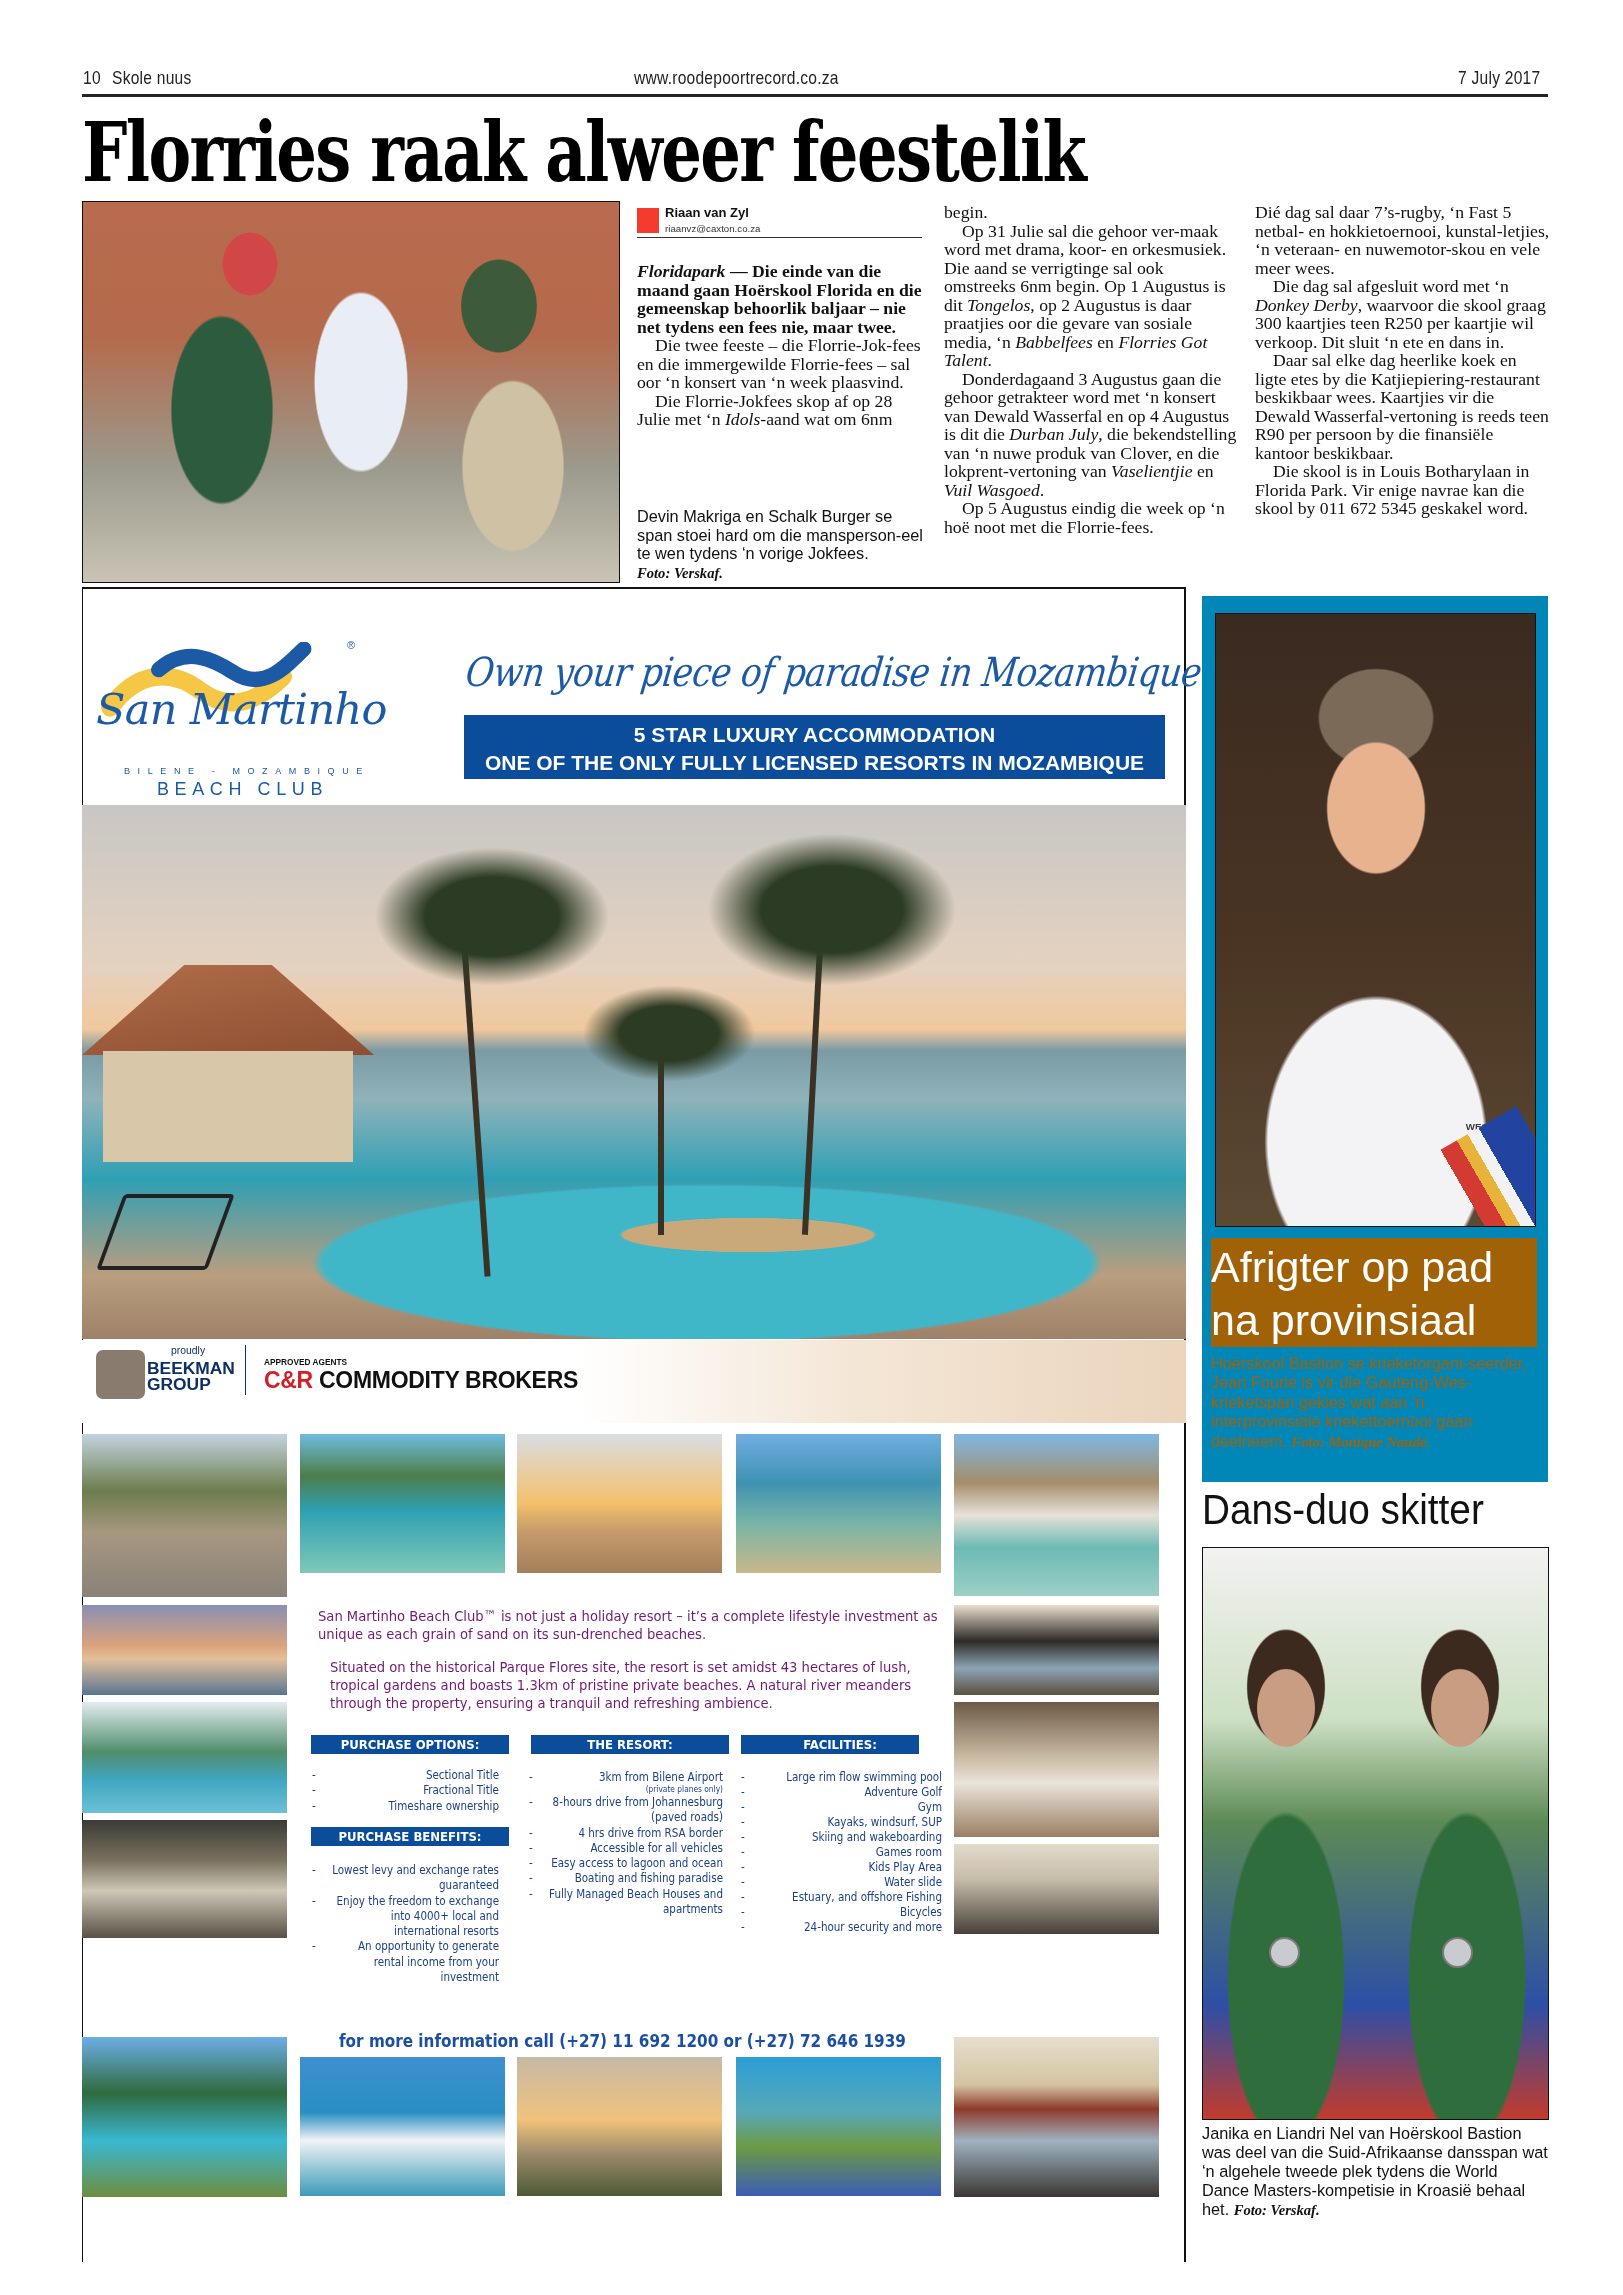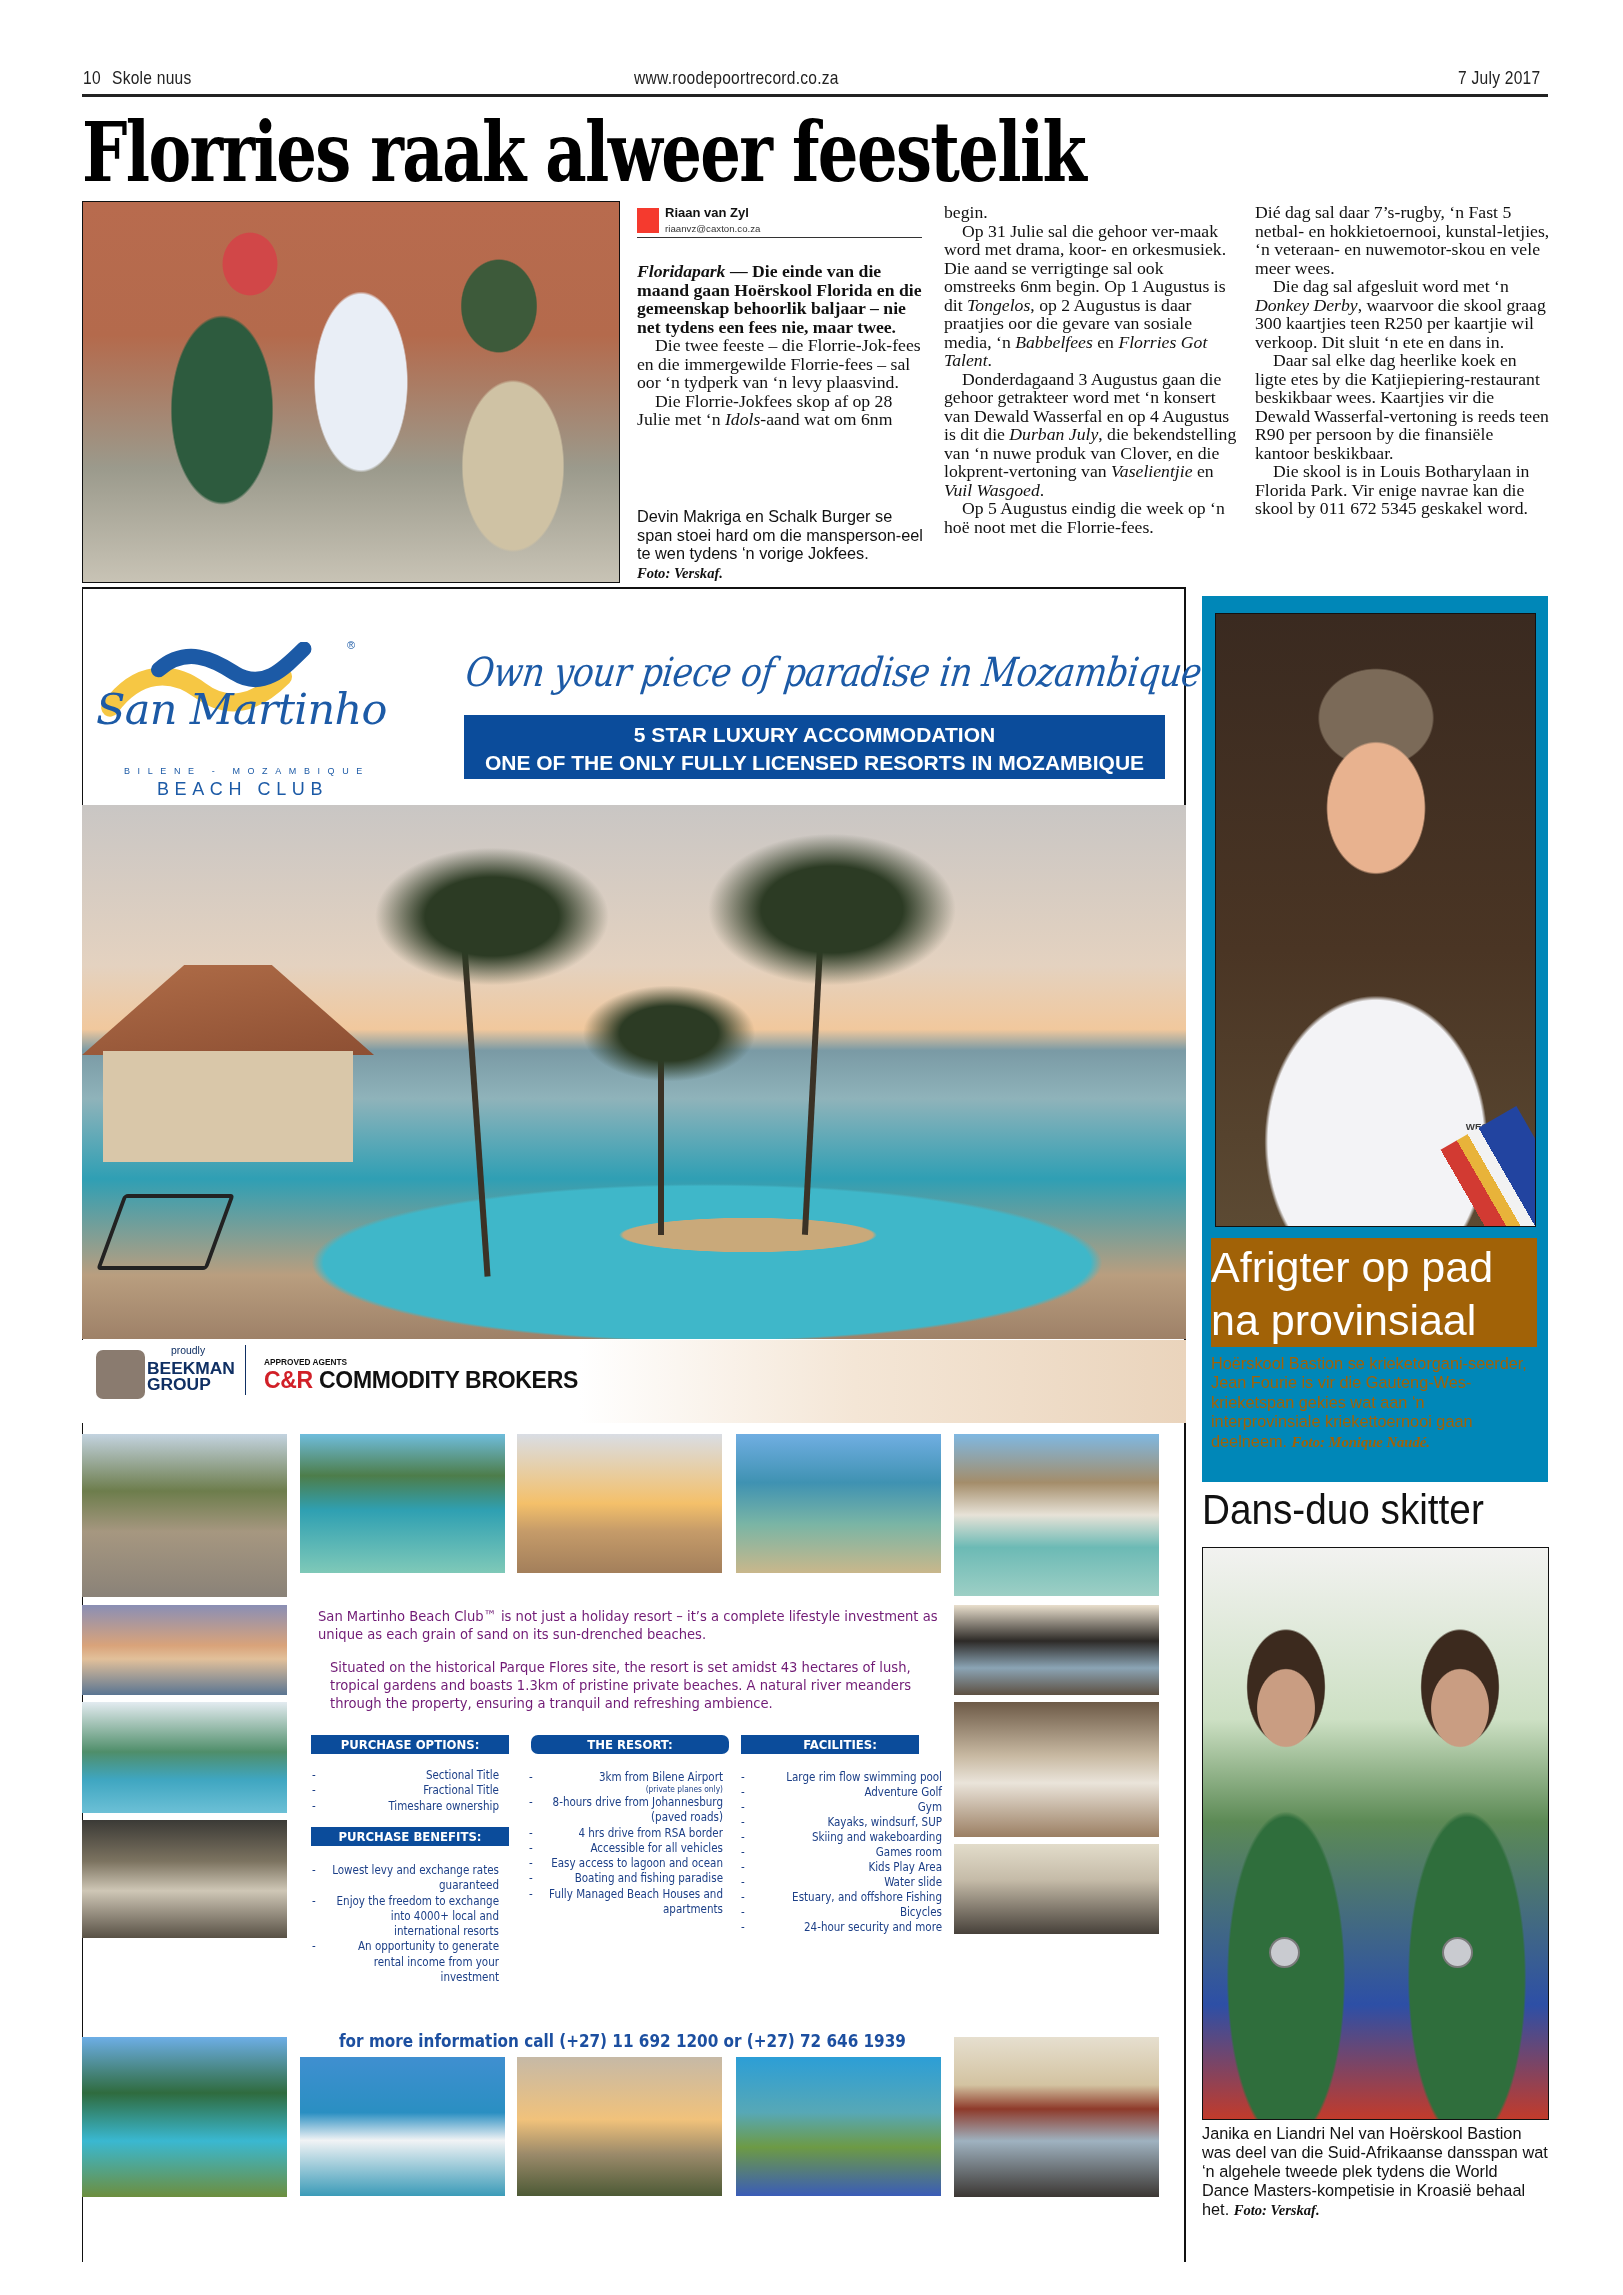--- a/index.html
+++ b/index.html
@@ -120,21 +120,21 @@
 
 <div class="photo ph-tug"></div>
 
 <div class="abs byline-box"></div>
 <div class="abs byline-name">Riaan van Zyl</div>
 <div class="abs byline-email">riaanvz@caxton.co.za</div>
 <div class="abs byline-rule"></div>
 
 <div class="col" style="left:637px; top:262px; width:290px;">
   <p class="lead"><i>Floridapark</i><span> — Die einde van die maand gaan Hoërskool Florida en die gemeenskap behoorlik baljaar – nie net tydens een fees nie, maar twee.</span></p>
-  <p class="ind">Die twee feeste – die Florrie-Jok-fees en die immergewilde Florrie-fees – sal oor ‘n tydperk van ‘n levy plaasvind.</p>
+  <p class="ind">Die twee feeste – die Florrie-Jok-fees en die immergewilde Florrie-fees – sal oor ‘n konsert van ‘n week plaasvind.</p>
   <p class="ind"><span>Die Florrie-Jokfees skop af op 28 Julie met ‘n </span><i>Idols</i><span>-aand wat om 6nm</span></p>
 </div>
 
 <div class="col caption-sans" style="left:637px; top:507px; width:290px;">
   <span>Devin Makriga en Schalk Burger se span stoei hard om die mansperson-eel te wen tydens ‘n vorige Jokfees.</span><br>
   <span class="foto" style="font-size:14.6px;">Foto: Verskaf.</span>
 </div>
 
 <div class="col" style="left:944px; top:203px; width:295px;">
   <p>begin.</p>
@@ -214,21 +214,21 @@
 <div class="photo thumb" style="left:300px; top:2057px; height:139px; background:linear-gradient(180deg,#3f8fd0 0%, #2a8fc2 40%, #f1f3f5 60%, #3b9bb8 100%);"></div>
 <div class="photo thumb" style="left:517px; top:2057px; height:139px; background:linear-gradient(180deg,#c6b9a6 0%, #f1c27b 45%, #9b8a6a 70%, #4d5a36 100%);"></div>
 <div class="photo thumb" style="left:736px; top:2057px; height:139px; background:linear-gradient(180deg,#2c9ed6 0%, #57a8b6 40%, #6d9a45 65%, #3a5cb8 100%);"></div>
 
 <div class="abs ad-body">
   <p>San Martinho Beach Club™ is not just a holiday resort – it’s a complete lifestyle investment as unique as each grain of sand on its sun-drenched beaches.</p>
   <p>Situated on the historical Parque Flores site, the resort is set amidst 43 hectares of lush, tropical gardens and boasts 1.3km of pristine private beaches.  A natural river meanders through the property, ensuring a tranquil and refreshing ambience.</p>
 </div>
 
 <div class="sect-hdr" style="left:311px; top:1735px; width:198px;">PURCHASE OPTIONS:</div>
-<div class="sect-hdr" style="left:531px; top:1735px; width:198px;border-radius:7px;">THE RESORT:</div>
+<div class="sect-hdr" style="left:531px; top:1735px; width:198px;">THE RESORT:</div>
 <div class="sect-hdr" style="left:741px; top:1735px; width:178px;padding-left:20px;">FACILITIES:</div>
 
 <ul class="list" style="left:312px; top:1768px; width:187px;">
   <li>Sectional Title</li>
   <li>Fractional Title</li>
   <li>Timeshare ownership</li>
 </ul>
 
 <div class="sect-hdr" style="left:311px; top:1827px; width:198px;">PURCHASE BENEFITS:</div>
 

